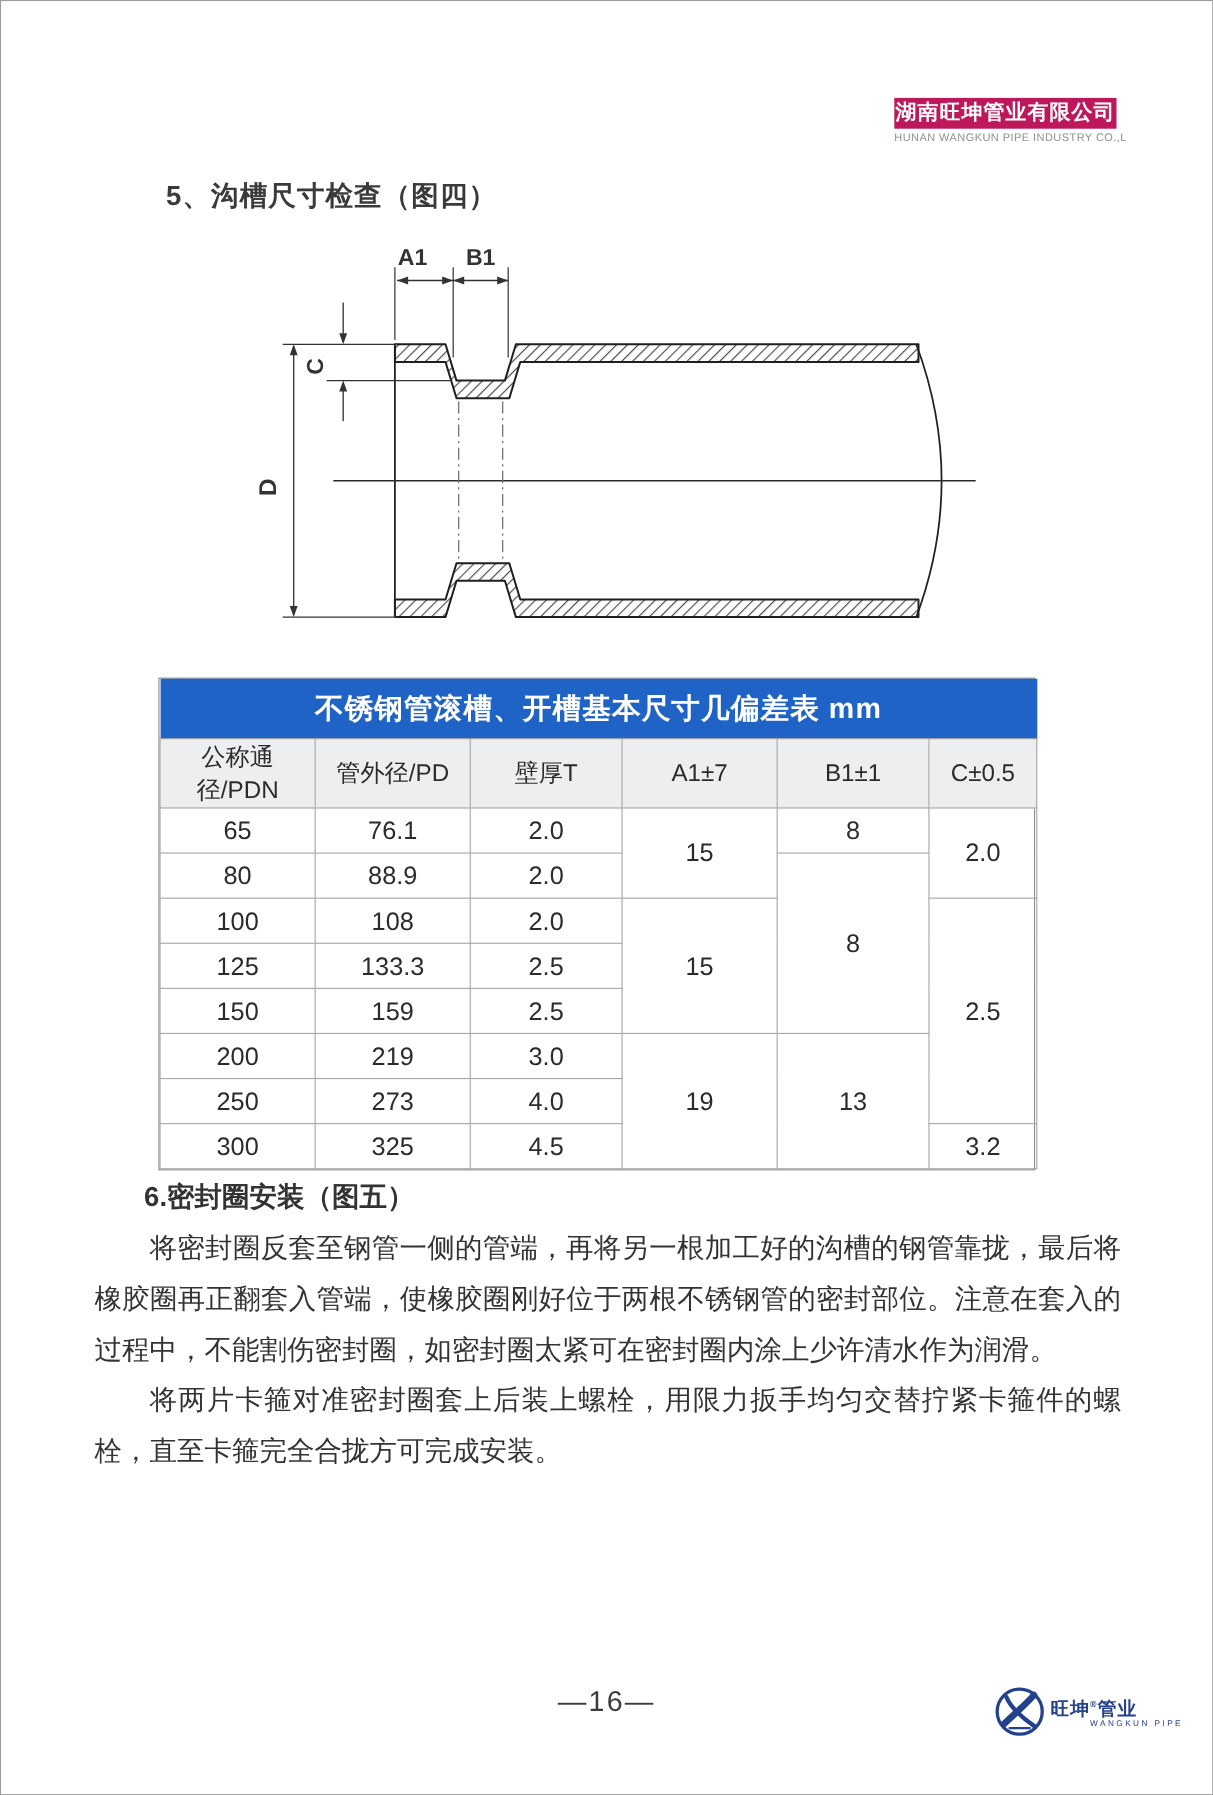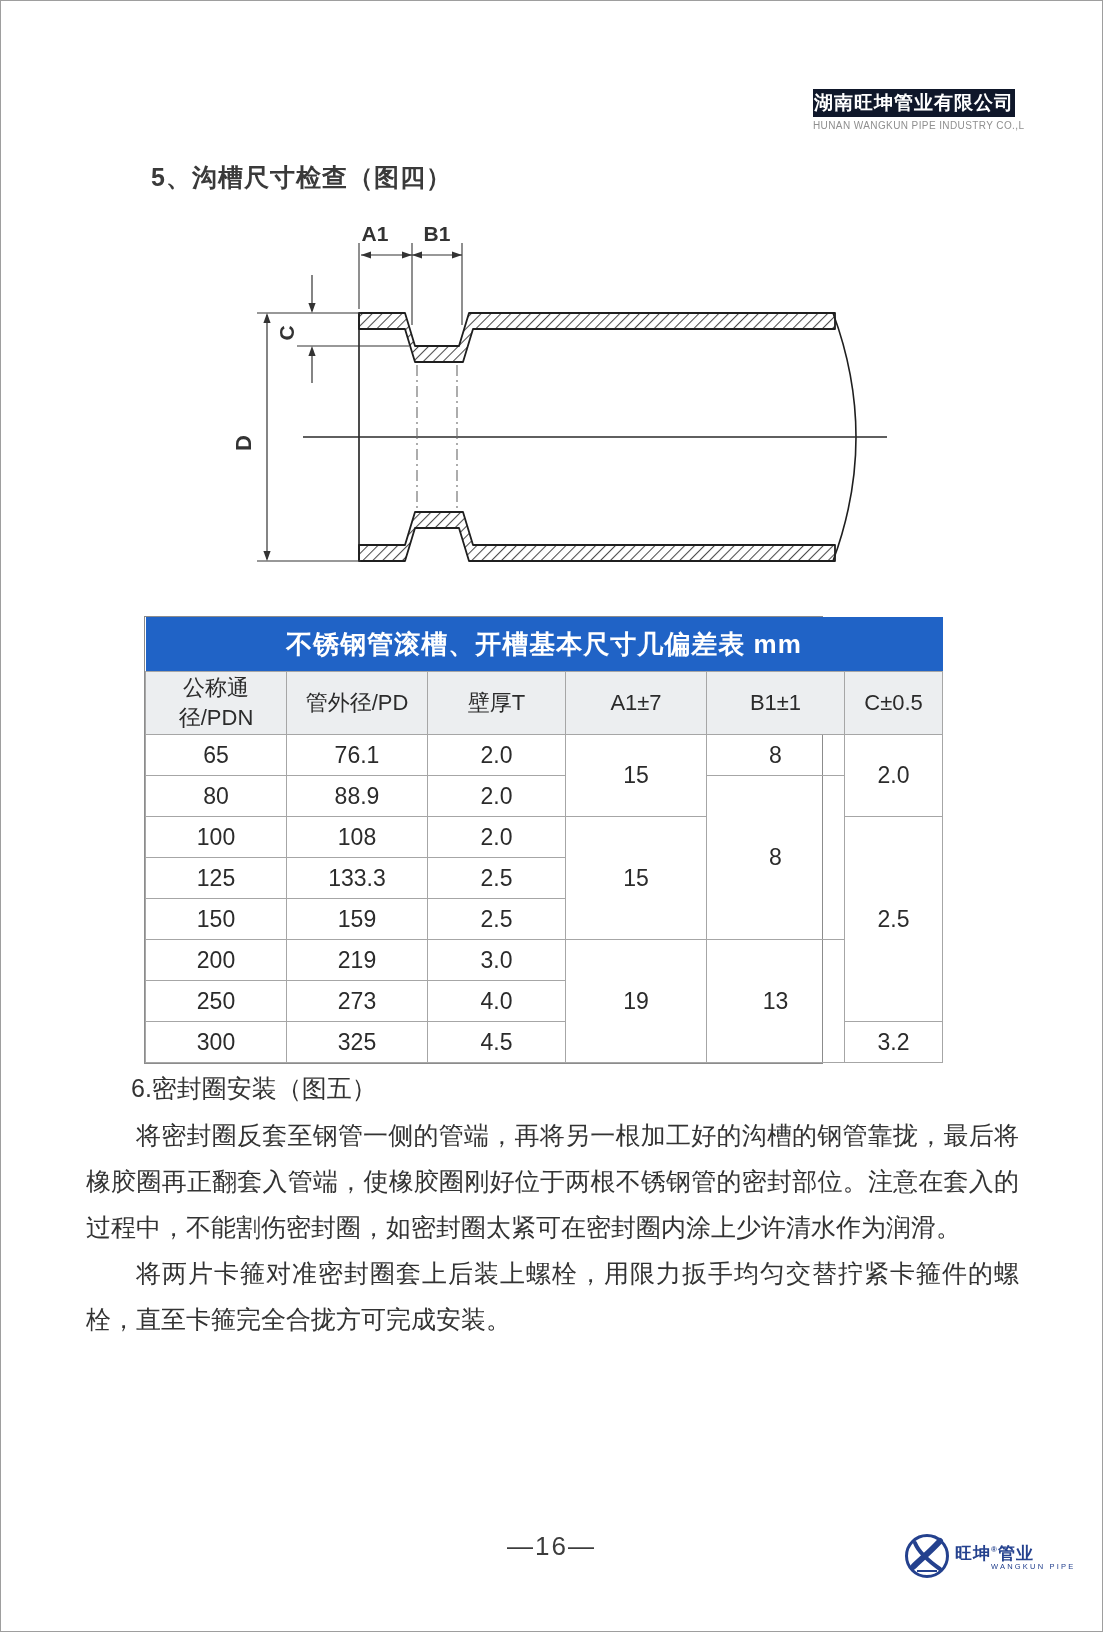--- a/index.html
+++ b/index.html
@@ -3,45 +3,45 @@
 <meta charset="utf-8">
 <style>
   html,body{margin:0;padding:0;background:#ffffff;}
   .page{
     position:relative;width:1103px;height:1632px;background:#ffffff;
     border:1px solid #9e9e9e;box-sizing:border-box;overflow:hidden;
     font-family:"Liberation Sans","DejaVu Sans",sans-serif;color:#2f2f2f;
   }
   
   .brand{position:absolute;left:812px;top:88px;width:202px;}
-  .brand-cn{background:#0f172a;color:#ffffff;font-size:19px;font-weight:700;
+  .brand-cn{background:#be185d;color:#ffffff;font-size:19px;font-weight:700;
     text-align:center;height:28px;line-height:28px;letter-spacing:1px;}
   .brand-en{margin-top:3px;font-size:10px;color:#8f8f8f;text-align:center;
     letter-spacing:0.4px;white-space:nowrap;}
   
   .sec5{position:absolute;left:136px;top:146px;margin:14px;font-size:25px;
     font-weight:700;color:#3a3a3a;letter-spacing:1px;}
   
   .diagram{position:absolute;left:184px;top:212px;width:720px;height:400px;}
   .diagram svg{display:block;}
   
-  .spec-table{position:absolute;left:143px;top:615px;width:679px;
+  .spec-table{position:absolute;left:143px;top:615px;width:797px;
     border:1px solid #8c8c8c;box-sizing:border-box;}
   .spec-table table{width:100%;border-collapse:collapse;table-layout:fixed;}
   .spec-table .title-cell{background:#2063c6;color:#ffffff;font-size:26px;
     font-weight:700;height:52px;text-align:center;letter-spacing:1px;border:none;}
   .spec-table th,.spec-table td{border:1px solid #a6a6a6;text-align:center;
     vertical-align:middle;}
   .spec-table .head-row th{background:#eceef0;font-size:22px;font-weight:500;
     height:42px;color:#2b2b2b;}
   .spec-table td{font-size:23px;height:38px;color:#2b2b2b;}
   
   .textflow{position:absolute;left:85px;top:1064px;width:933px;}
   .textflow p{margin:0;}
-  .h{font-size:25px;font-weight:400;line-height:47px;text-indent:45px;color:#333;}
+  .h{font-size:25px;font-weight:700;line-height:47px;text-indent:45px;color:#333;}
   .bodytxt{font-size:25px;line-height:46px;text-align:justify;text-indent:2em;
     color:#333;}
   .h7{margin-top:10px !important;}
   
   .pageno{position:absolute;left:0;right:0;top:1530px;text-align:center;
     font-size:26px;color:#3c3c3c;letter-spacing:2px;}
   .logo{position:absolute;left:903px;top:1532px;display:flex;align-items:center;}
   .logo-txt{margin-left:5px;}
   .logo-cn{font-size:17px;font-weight:700;color:#24418e;line-height:18px;
     letter-spacing:1px;white-space:nowrap;}

